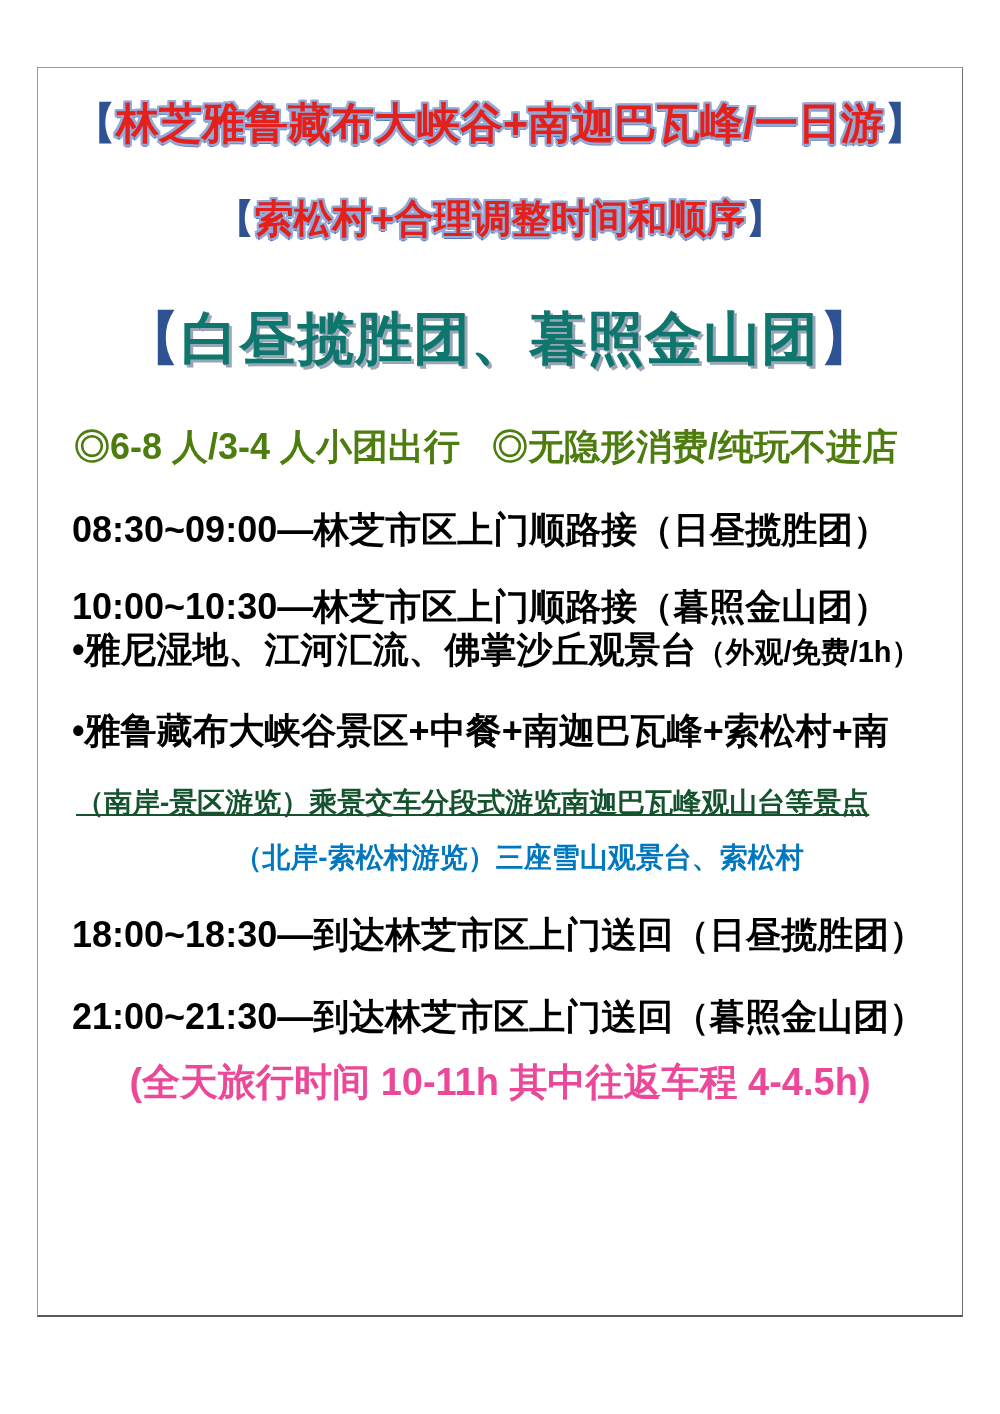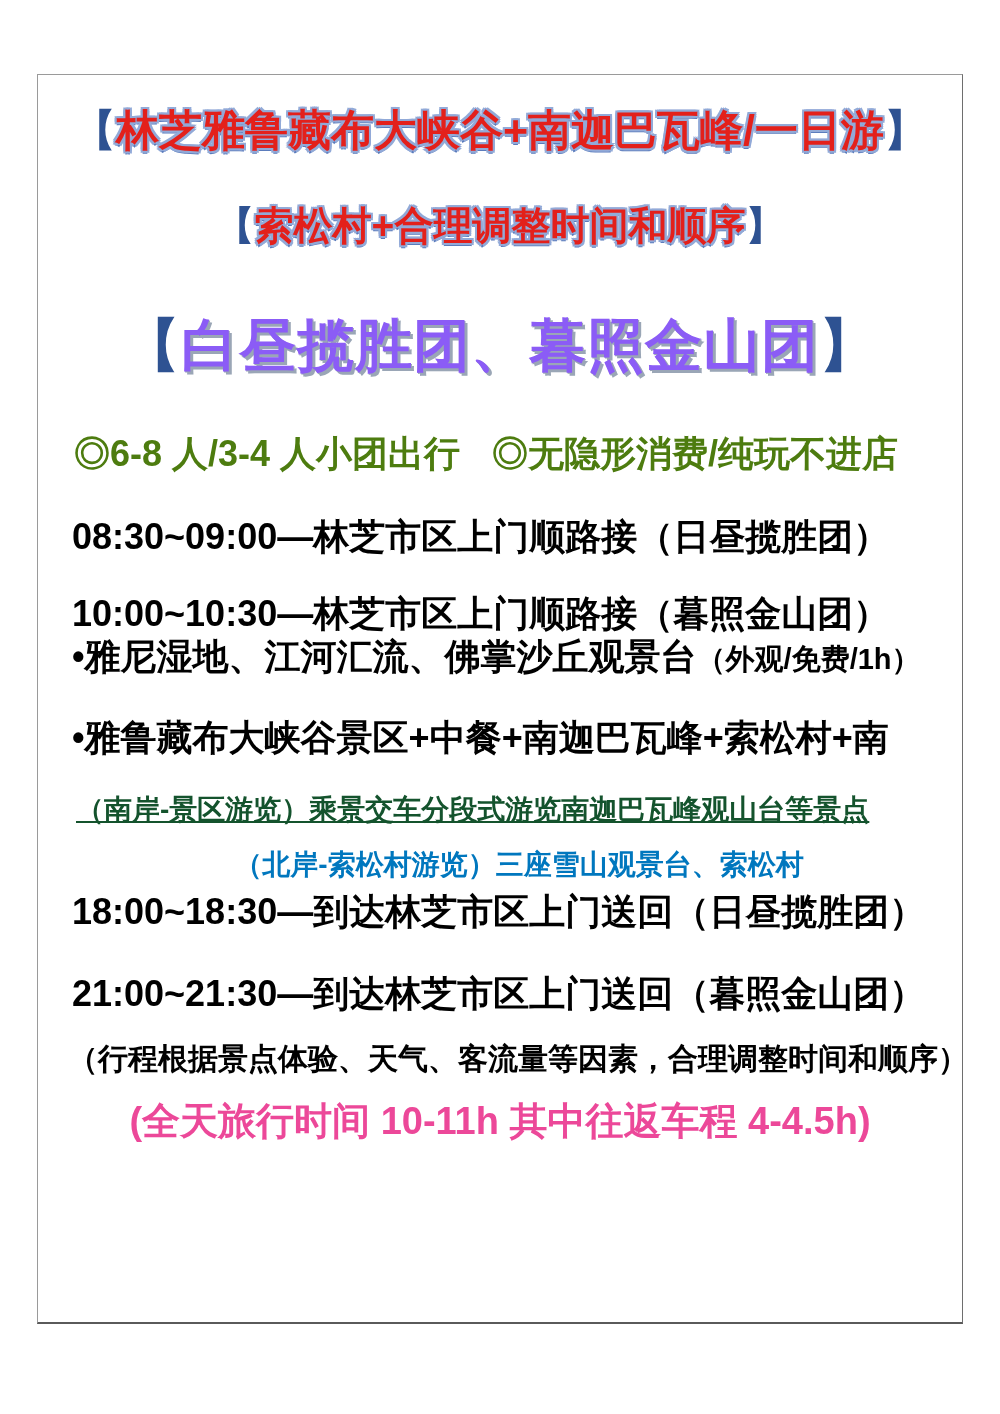--- a/index.html
+++ b/index.html
@@ -6,21 +6,21 @@
     margin: 0;
     padding: 0;
     background: #ffffff;
     width: 1000px;
     height: 1414px;
     font-family: "Liberation Sans", sans-serif;
   }
   .sheet {
     position: absolute;
     left: 37px;
-    top: 74px;
+    top: 67px;
     width: 926px;
     height: 1250px;
     box-sizing: border-box;
     background: #ffffff;
     border: 1px solid #9a9a9a;
     border-right-color: #6e6e6e;
     border-bottom: 2px solid #5a5a5a;
     overflow: hidden;
   }
   .line {
@@ -50,21 +50,21 @@
   }
   .outlined {
     color: #e3201b;
     text-shadow:
       -2px -2px 0 #92aad8,  2px -2px 0 #92aad8,
       -2px  2px 0 #92aad8,  2px  2px 0 #92aad8,
       -2px  0   0 #92aad8,  2px  0   0 #92aad8,
        0   -2px 0 #92aad8,  0    3px 0 #5b7cbc;
   }
   .shadowed {
-    color: #8b5cf6;
+    color: #0f766e;
     text-shadow: 3px 3px 0 #9aa6b6, 1px 1px 0 #9aa6b6;
   }
   
   .meta {
     margin-top: 52px;
     padding-left: 36px;
     font-size: 36px;
     color: #4d7c0f;
   }
   .meta .gap2 { margin-left: 32px; }
@@ -74,21 +74,21 @@
     font-size: 36px;
     color: #000000;
   }
   .small { font-size: 29px; }
   .m40 { margin-top: 40px; }
   .m34 { margin-top: 34px; }
   .m35 { }
   .m37 { margin-top: 37px; }
   .m32 { margin-top: 32px; }
   .m39 { margin-top: 39px; }
-  .m21 { margin-top: 8px; }
+  .m21 { margin-top: 38px; }
   .cont { padding-left: 47px; }
   
   .note-green {
     margin-top: 34px;
     padding-left: 38px;
     font-size: 28px;
     color: #14532d;
     text-decoration: underline;
   }
   .note-blue {
@@ -147,17 +147,16 @@
 
 
   <div class="line note-green">（南岸-景区游览）乘景交车分段式游览南迦巴瓦峰观山台等景点</div>
 
   <div class="line note-blue">（北岸-索松村游览）三座雪山观景台、索松村</div>
 
   <div class="line sched m21">18:00~18:30—到达林芝市区上门送回（日昼揽胜团）</div>
 
   <div class="line sched m39">21:00~21:30—到达林芝市区上门送回（暮照金山团）</div>
 
-  <div class="line adjust">（行程根据景点体验、天气、客流量等因素，合理调整时间和顺序）</div>
 
   <div class="line footer-red">(全天旅行时间 10-11h 其中往返车程 4-4.5h)</div>
 
 </div>
 
 </body></html>

